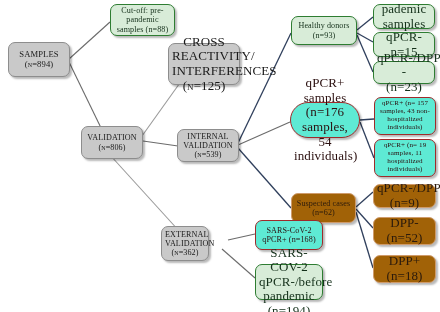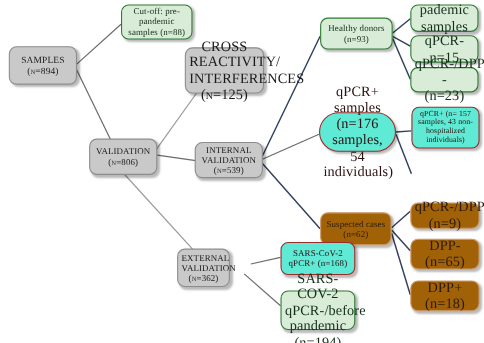--- a/index.html
+++ b/index.html
@@ -160,27 +160,30 @@
 
   <div class="node green fs8" style="left:373px; top:61px; width:62px; height:23px;">
     <span class="lbl">qPCR-/DPP -
 (n=23)</span>
   </div>
 
   <div class="node pink fs75" style="left:374px; top:97px; width:62px; height:38px;">
     <span class="lbl">qPCR+ (n= 157 samples, 43 non-hospitalized individuals)</span>
   </div>
 
+  <div class="node pink fs75" style="left:374px; top:139px; width:62px; height:38px;">
+    <span class="lbl">qPCR+ (n= 19 samples, 11 hospitalized individuals)</span>
+  </div>
 
   <div class="node peach fs8" style="left:373px; top:184px; width:63px; height:24px;">
     <span class="lbl">qPCR-/DPP- (n=9)</span>
   </div>
 
   <div class="node peach fs8" style="left:373px; top:217px; width:63px; height:28px;">
-    <span class="lbl">DPP- (n=65)</span>
+    <span class="lbl">DPP- (n=52)</span>
   </div>
 
   <div class="node peach fs8" style="left:373px; top:255px; width:63px; height:28px;">
     <span class="lbl">DPP+(n=18)</span>
   </div>
 
   <div class="node pink fs85" style="left:255px; top:220px; width:68px; height:30px;justify-content:center;">
     <span class="lbl">SARS-CoV-2 qPCR+ (n=168)</span>
   </div>
 

